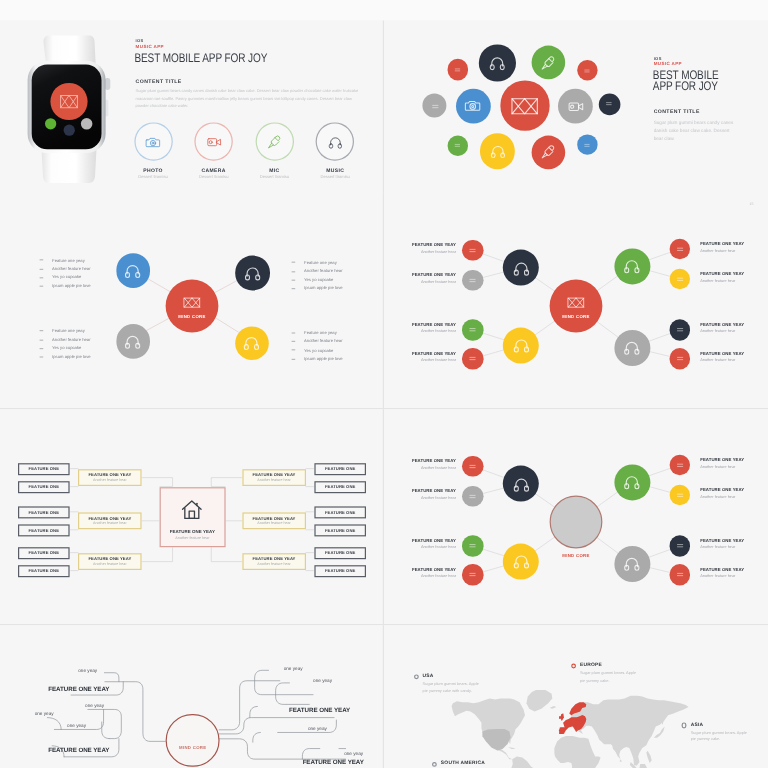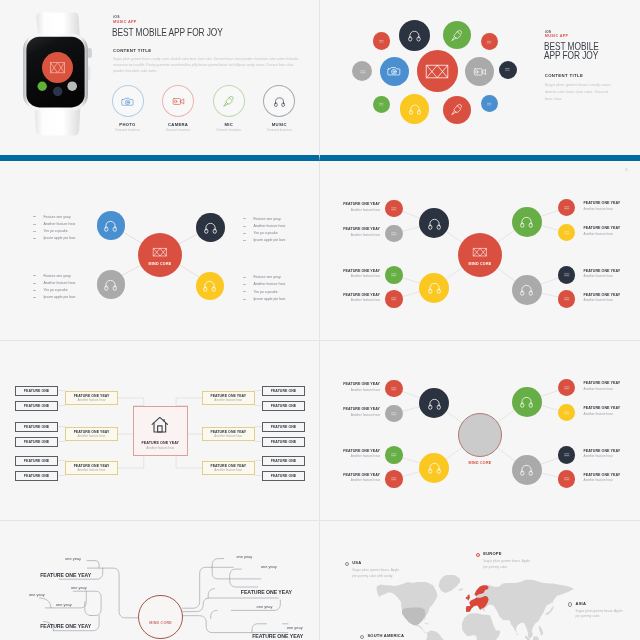--- a/index.html
+++ b/index.html
@@ -1,20 +1,20 @@
 <!DOCTYPE html>
 <html><head>
 <meta charset="utf-8">
 <style>
   html,body{margin:0;padding:0;background:#fff;}
   body{width:640px;height:640px;overflow:hidden;font-family:"Liberation Sans",sans-serif;-webkit-font-smoothing:antialiased;}
   #grid{position:relative;width:640px;height:640px;background:#fafafa;}
   .slide{position:absolute;width:320px;background:#f6f6f6;overflow:hidden;box-sizing:border-box;}
   .slide.c1{left:0;} .slide.c2{left:320px;}
-  .slide.r1{top:0;height:161px;border-bottom:6px solid #0369a1;}
+  .slide.r1{top:17px;height:161px;border-bottom:6px solid #0369a1;}
   .slide.r2{top:161px;height:180px;border-bottom:1px solid #e4e4e4;}
   .slide.r3{top:341px;height:180px;border-bottom:1px solid #e4e4e4;}
   .slide.r4{top:521px;height:119px;}
   .slide.c1{border-right:1px solid #e4e4e4;}
   .eyebrow{font-size:3.4px;letter-spacing:.3px;color:#4a4f57;font-weight:bold;}
   .subtitle{font-size:3.8px;letter-spacing:.3px;color:#d9534f;font-weight:bold;}
   .bigtitle{font-size:10.4px;letter-spacing:-.1px;color:#3a3f46;font-weight:normal;line-height:1.12;transform:scaleX(.805);transform-origin:left top;white-space:nowrap;}
   .ctitle{font-size:4.3px;letter-spacing:.35px;color:#33383f;font-weight:bold;}
   .body{font-size:3.35px;line-height:1.82;color:#c2c5c9;}
   .body2{font-size:3.9px;line-height:1.82;color:#c2c5c9;}

